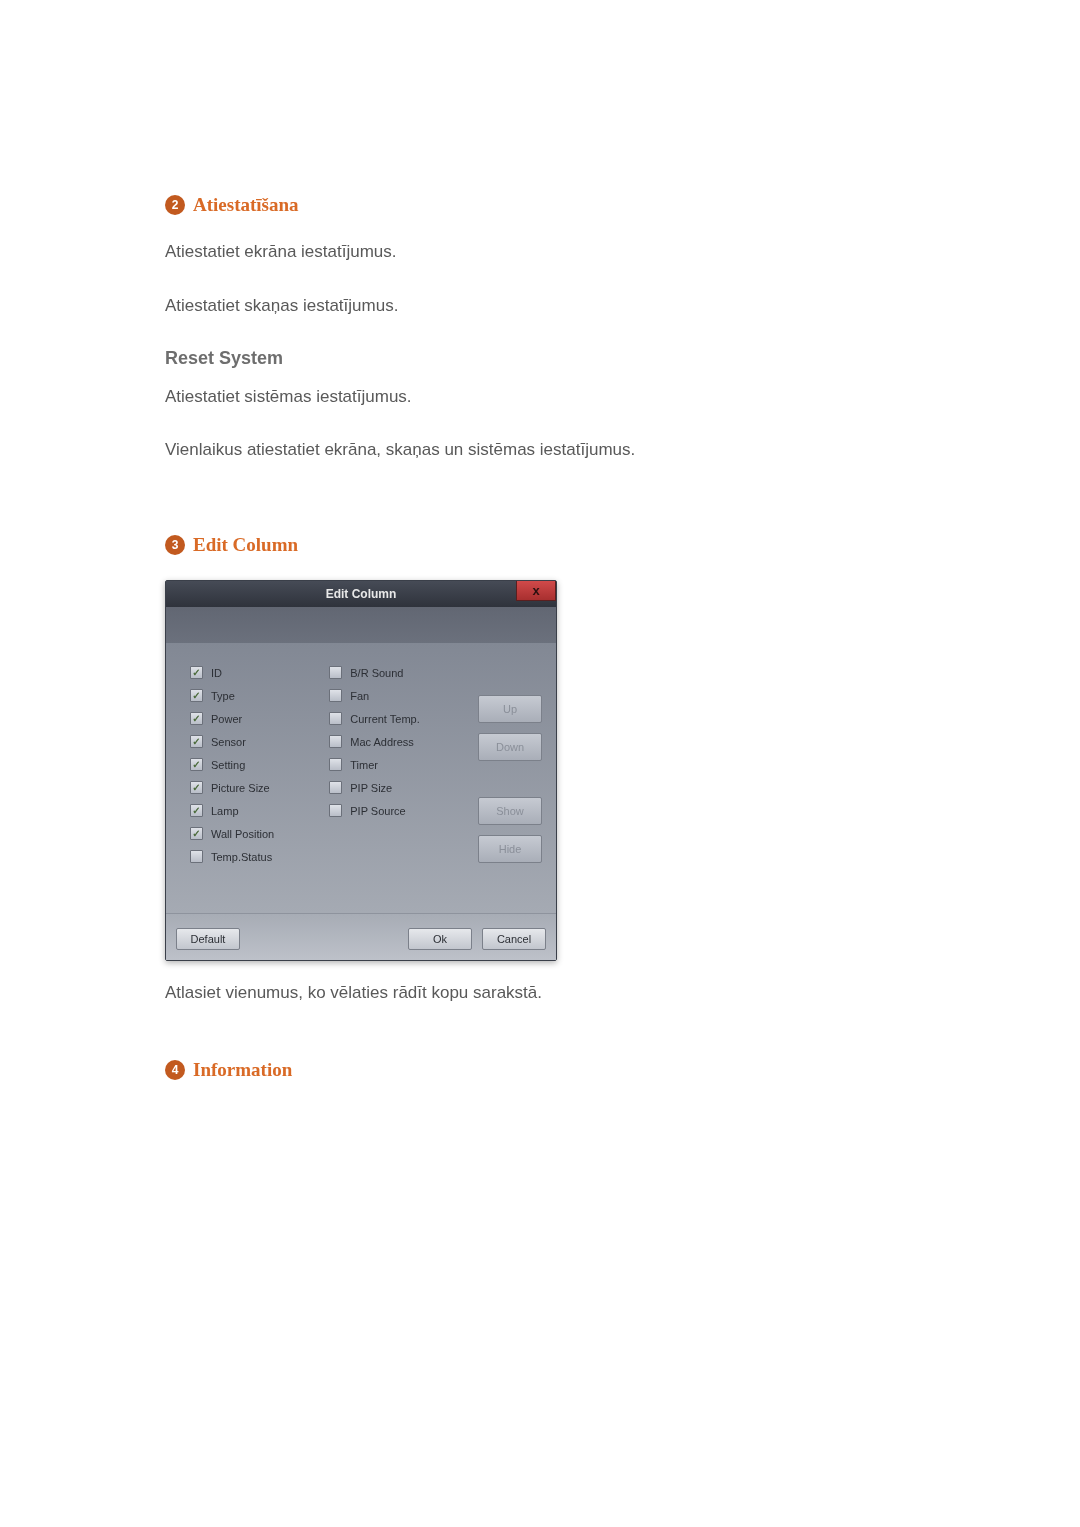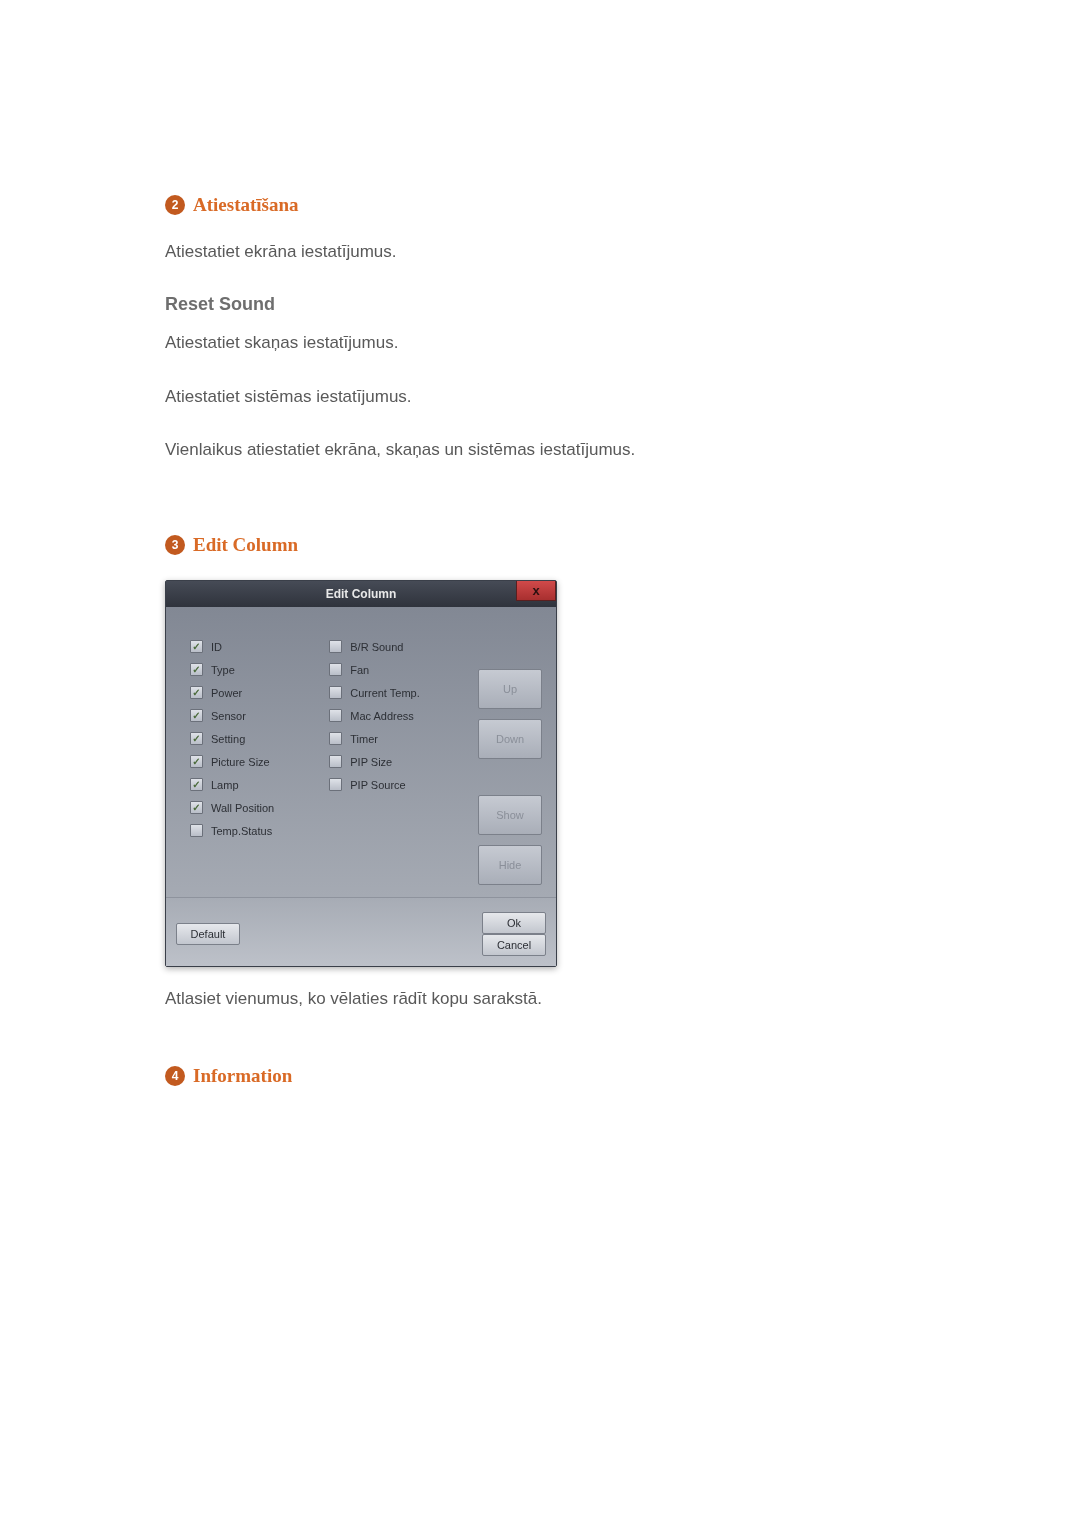--- a/index.html
+++ b/index.html
@@ -88,22 +88,23 @@
       border-top: none;
       display: flex;
       align-items: center;
       justify-content: center;
       color: #2b1010;
       font-size: 13px;
       font-weight: bold;
       cursor: pointer;
     }
     .dialog-body {
-      padding: 28px 14px 12px 14px;
+      padding: 18px 14px 12px 14px;
       background: linear-gradient(180deg, #828894 0%, #a5aab3 100%);
+      margin-top: 36px;
     }
     .columns-area {
       display: flex;
       gap: 0;
       min-height: 240px;
     }
     .col-left {
       width: 140px;
       padding-left: 10px;
     }
@@ -138,21 +139,21 @@
       justify-content: center;
       font-size: 10px;
       color: #4a6a3a;
     }
     .checkbox.checked::after {
       content: "✓";
       font-weight: bold;
     }
     .side-btn {
       width: 64px;
-      height: 40px;
+      height: 28px;
       background: linear-gradient(180deg, #c6cad2 0%, #a9aeb8 100%);
       border: 1px solid #7b808a;
       border-radius: 2px;
       font-size: 11px;
       color: #8a8f99;
       display: flex;
       align-items: center;
       justify-content: center;
       cursor: pointer;
     }
@@ -162,21 +163,21 @@
     .dialog-footer {
       display: flex;
       justify-content: space-between;
       align-items: center;
       padding: 14px 10px 10px 10px;
       background: linear-gradient(180deg, #a7acb5 0%, #bdc1c9 100%);
       border-top: 1px solid #8e939d;
     }
     .footer-right {
       display: flex;
-      flex-direction: column;
+      gap: 10px;
     }
     .footer-btn {
       min-width: 64px;
       height: 22px;
       padding: 0 12px;
       background: linear-gradient(180deg, #e6e8ec 0%, #c2c6ce 100%);
       border: 1px solid #7b808a;
       border-radius: 2px;
       font-size: 11px;
       color: #2c2f35;
@@ -194,23 +195,23 @@
 
 <div class="content">
 
   <div class="section-heading">
     <span class="number-badge">2</span>
     <span class="heading-text">Atiestatīšana</span>
   </div>
 
   <div class="body-text">Atiestatiet ekrāna iestatījumus.</div>
 
-  <div class="sub-heading">Reset Sound</div>
   <div class="body-text">Atiestatiet skaņas iestatījumus.</div>
 
+  <div class="sub-heading">Reset System</div>
   <div class="body-text">Atiestatiet sistēmas iestatījumus.</div>
 
   <div class="body-text">Vienlaikus atiestatiet ekrāna, skaņas un sistēmas iestatījumus.</div>
 
   <div class="section-gap"></div>
 
   <div class="section-heading">
     <span class="number-badge">3</span>
     <span class="heading-text">Edit Column</span>
   </div>

